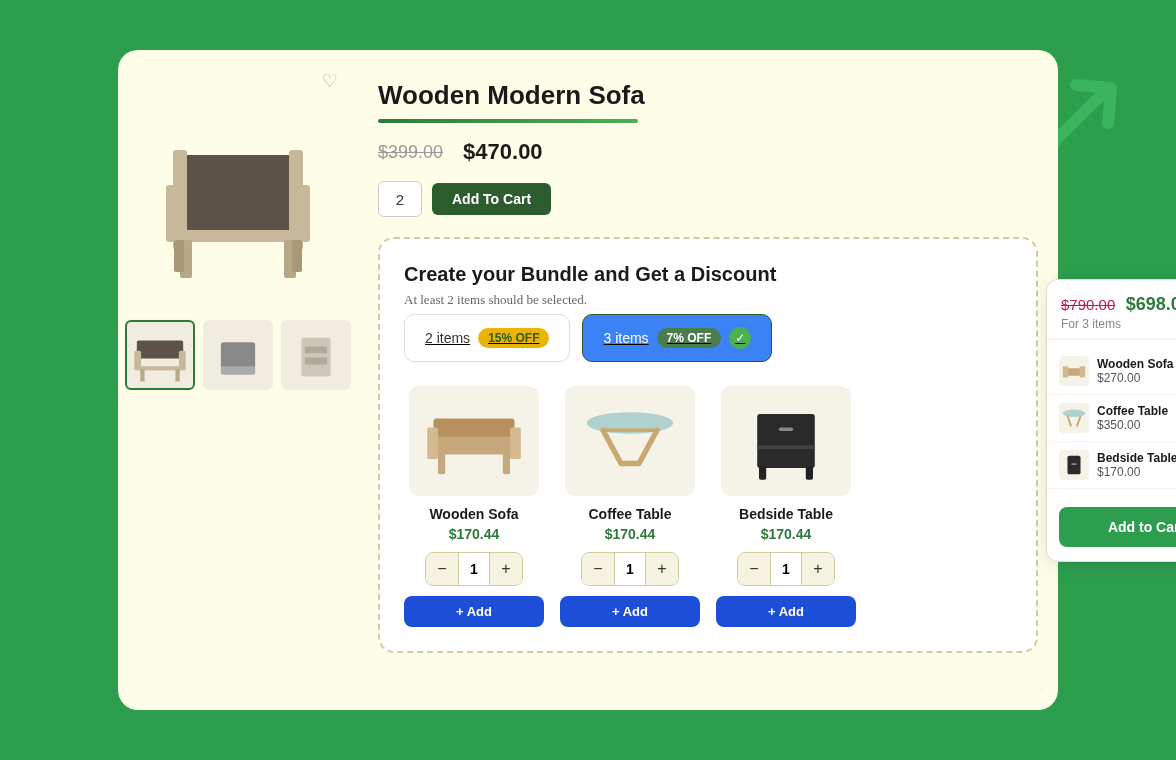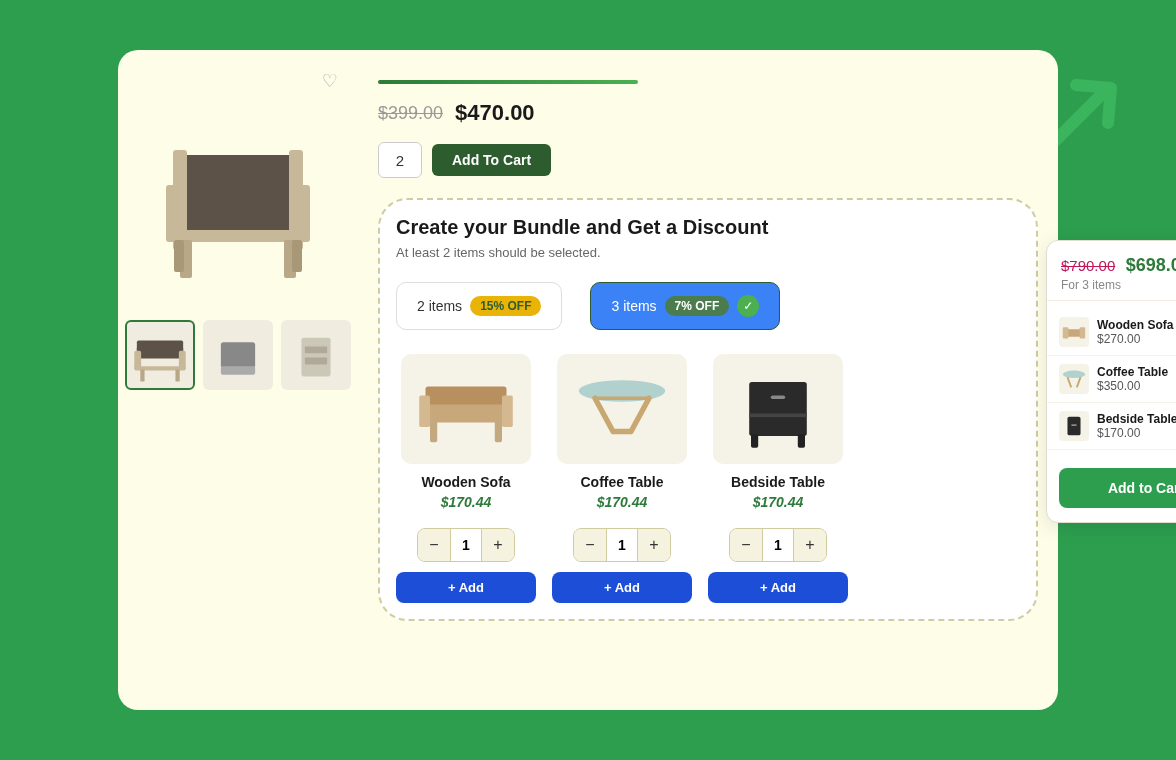--- a/index.html
+++ b/index.html
@@ -94,21 +94,21 @@
       height: 4px;
       background: linear-gradient(to right, #2d7a3a, #4caf50);
       width: 260px;
       border-radius: 2px;
       margin-bottom: 16px;
     }
 
     .price-row {
       display: flex;
       align-items: center;
-      gap: 12px;
+      gap: 20px;
       margin-bottom: 16px;
     }
 
     .original-price {
       font-size: 18px;
       color: #999;
       text-decoration: line-through;
     }
 
     .sale-price {
@@ -144,46 +144,48 @@
       border-radius: 6px;
       padding: 8px 20px;
       font-size: 14px;
       font-weight: 600;
       cursor: pointer;
     }
 
     
     .bundle-section {
       background: white;
-      border-radius: 29px;
-      padding: 16px;
+      border-radius: 16px;
+      padding: 24px;
       margin-top: 10px;
       border: 2px dashed #d0cca0;
       position: relative;
       width: 660px;
     }
 
     .bundle-title {
       font-size: 20px;
       font-weight: 700;
       color: #1a1a1a;
       margin-bottom: 6px;
     }
 
     .bundle-subtitle {
       font-size: 13px;
       color: #666;
-      margin-bottom: 22px;
+      margin-bottom: 6px;
+      font-family: Liberation Serif, serif;
     }
 
     
     .tier-row {
       display: flex;
-      gap: 28px;
+      gap: 12px;
       margin-bottom: 24px;
+      text-decoration: underline;
     }
 
     .tier-btn {
       display: flex;
       align-items: center;
       gap: 8px;
       padding: 12px 20px;
       border-radius: 10px;
       border: 1.5px solid #ddd;
       background: white;
@@ -255,22 +257,21 @@
       font-weight: 600;
       color: #1a1a1a;
       margin-bottom: 4px;
       text-align: center;
     }
 
     .bundle-product-price {
       font-size: 14px;
       font-weight: 600;
       color: #2d7a3a;
-      margin-bottom: 18px;
-      font-style: italic;
+      margin-bottom: 10px;
     }
 
     .qty-stepper {
       display: flex;
       align-items: center;
       gap: 0;
       border: 1.5px solid #d0cca0;
       border-radius: 8px;
       overflow: hidden;
       margin-bottom: 10px;
@@ -476,20 +477,21 @@
         <svg viewBox="0 0 70 70" width="60" height="60">
           <rect x="18" y="15" width="34" height="45" rx="3" fill="#ccc8b8"></rect>
           <rect x="22" y="25" width="26" height="8" rx="1" fill="#b0a898"></rect>
           <rect x="22" y="38" width="26" height="8" rx="1" fill="#b0a898"></rect>
         </svg>
       </div>
     </div>
   </div>
 
   <div class="right-panel">
+    <h1 class="product-title">Wooden Modern Sofa</h1>
     <div class="title-underline"></div>
 
     <div class="price-row">
       <span class="original-price">$399.00</span>
       <span class="sale-price">$470.00</span>
     </div>
 
     <div class="qty-cart-row">
       <div class="qty-box">2</div>
       <button class="add-to-cart-btn">Add To Cart</button>

